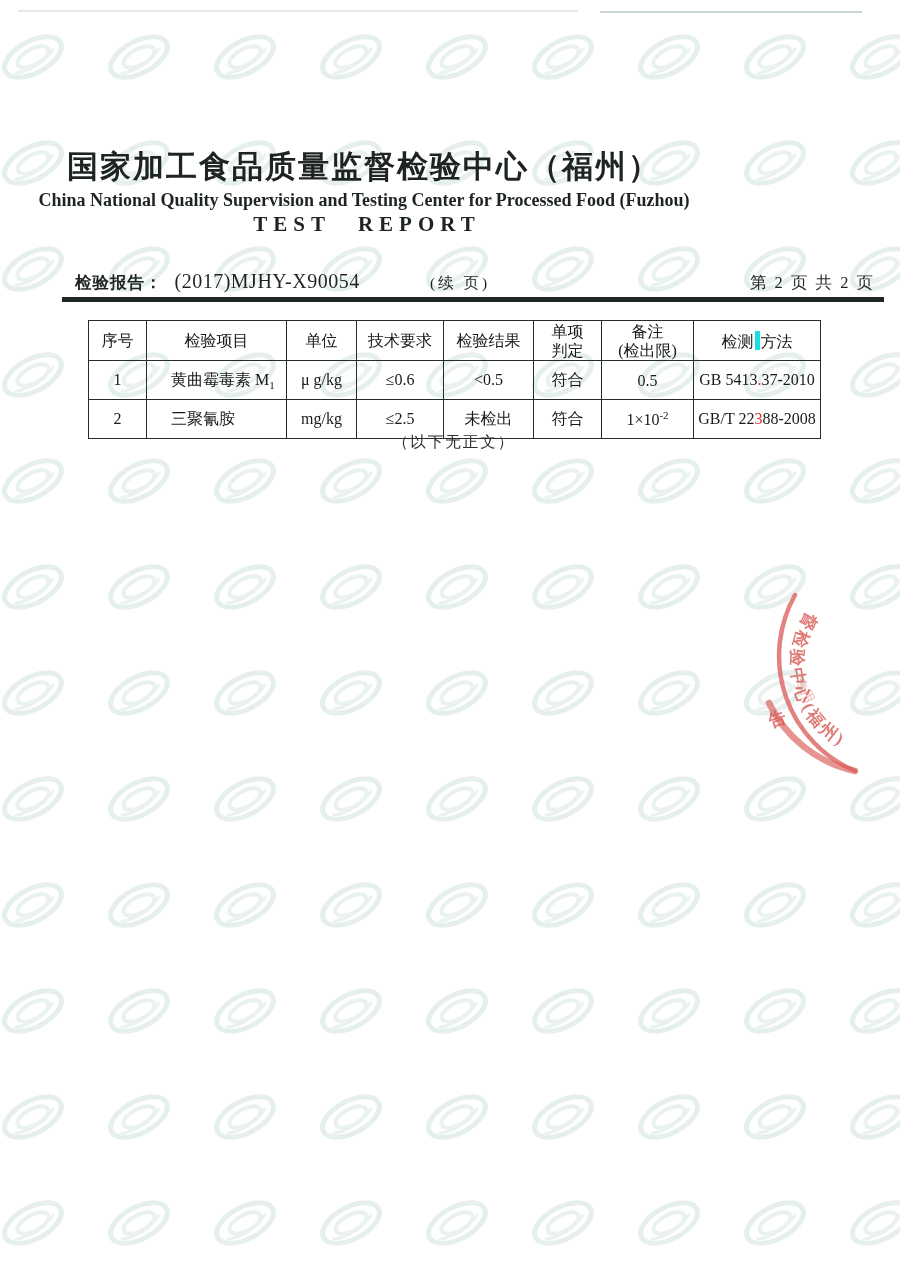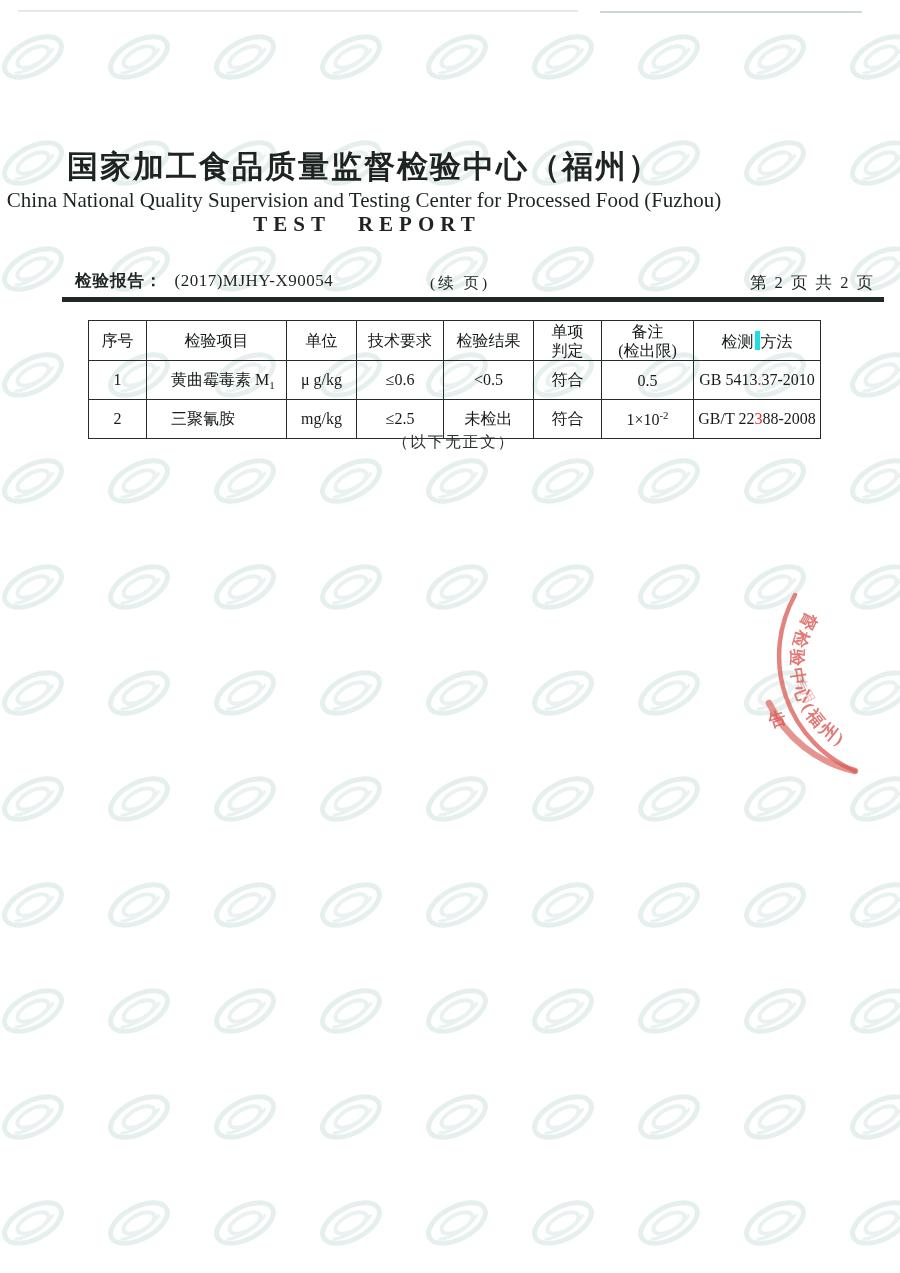--- a/index.html
+++ b/index.html
@@ -4,26 +4,26 @@
 <style>
   html,body{margin:0;padding:0;background:#ffffff;}
   .page{position:relative;width:900px;height:1273px;background:#ffffff;overflow:hidden;
         font-family:"Liberation Serif","DejaVu Serif",serif;color:#1d2422;}
   .wm-svg{position:absolute;top:0;left:0;}
   .scanline1{position:absolute;top:10px;left:18px;width:560px;height:2px;background:#e3eaea;}
   .scanline2{position:absolute;top:11px;left:600px;width:262px;height:2px;background:#ccd6d6;}
 
   .header-block{position:absolute;top:146px;left:0;width:728px;text-align:center;}
   .org-cn{font-size:31px;font-weight:bold;letter-spacing:2px;line-height:42px;}
-  .org-en{font-size:21px;font-weight:normal;line-height:23px;margin-top:1px;}
+  .org-en{font-size:18px;font-weight:bold;line-height:23px;margin-top:1px;}
   .title-cn{font-size:34px;font-weight:bold;letter-spacing:36px;text-indent:36px;line-height:40px;margin-top:2px;}
   .title-en{font-size:21px;font-weight:bold;letter-spacing:6px;word-spacing:16px;text-indent:6px;line-height:24px;}
 
   .report-no{position:absolute;top:270px;left:75px;font-size:16.5px;font-weight:bold;letter-spacing:1px;}
-  .report-no .value{margin-left:12px;font-weight:normal;font-size:17px;letter-spacing:0.5px;}
+  .report-no .value{margin-left:12px;font-weight:normal;font-size:20px;letter-spacing:0.5px;}
   .continued{position:absolute;top:273px;left:0;width:920px;text-align:center;font-size:15.5px;letter-spacing:3px;}
   .page-info{position:absolute;top:272px;right:25px;font-size:16.5px;letter-spacing:2px;}
   .rule{position:absolute;top:297px;left:62px;width:822px;height:5px;background:#202727;}
 
   table.report{position:absolute;top:320px;left:88px;width:732px;border-collapse:collapse;table-layout:fixed;}
   .report th,.report td{border:1.5px solid #262b2b;text-align:center;font-size:16px;padding:0;font-weight:normal;color:#161b1a;}
   .report th{white-space:pre-line;line-height:19px;}
   tr.hdr{height:40px;} tr.data{height:39px;}
   td.item{text-align:left;padding-left:24px;}
   .sub{font-size:11px;vertical-align:-4px;}

